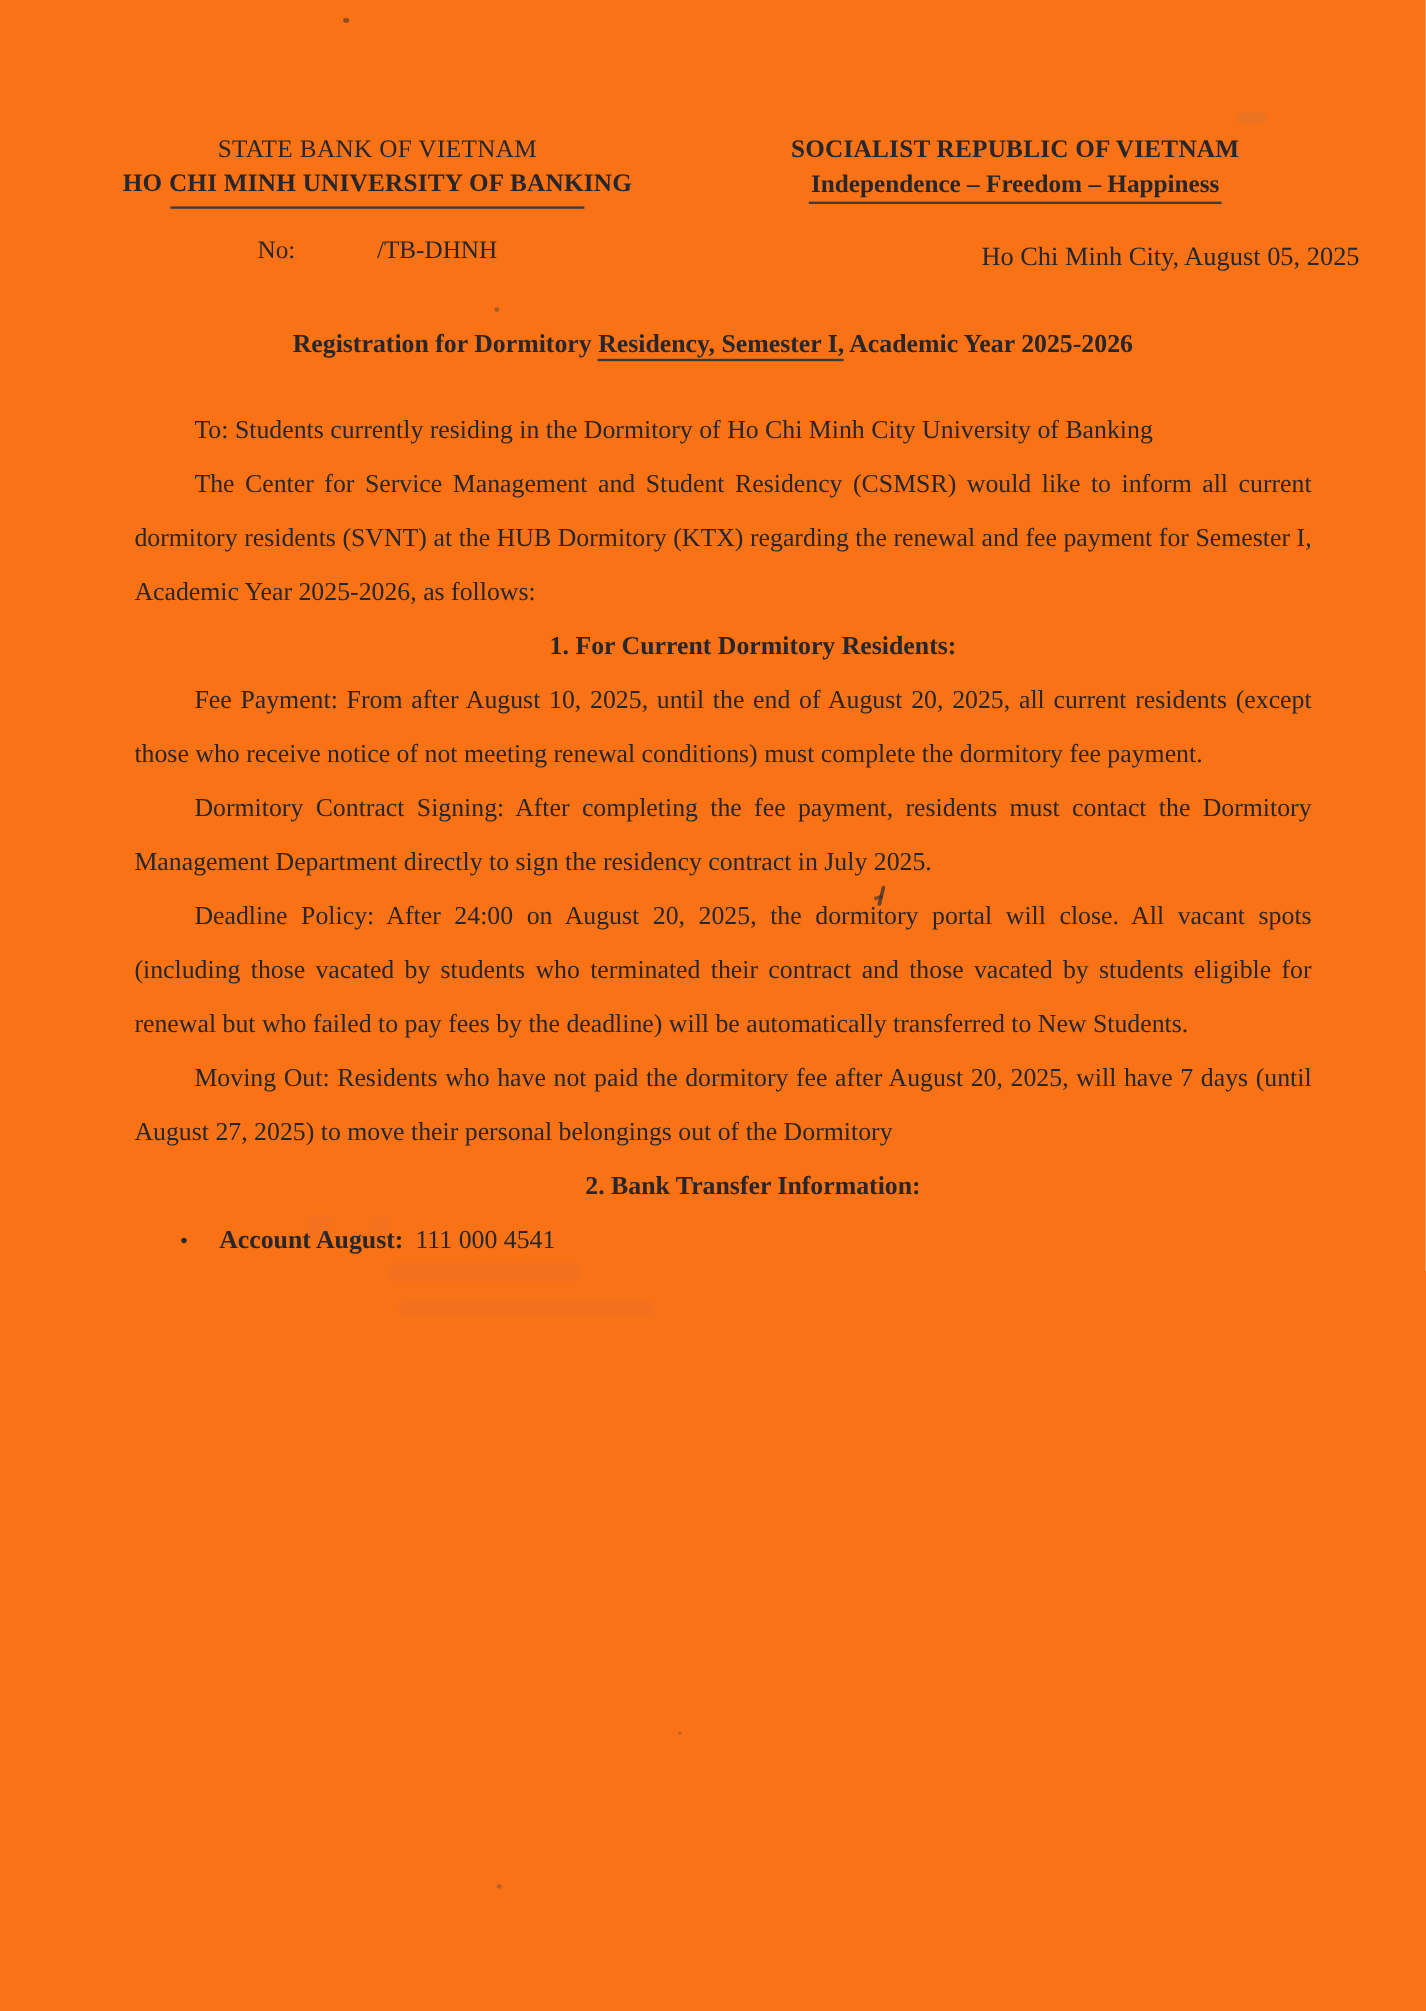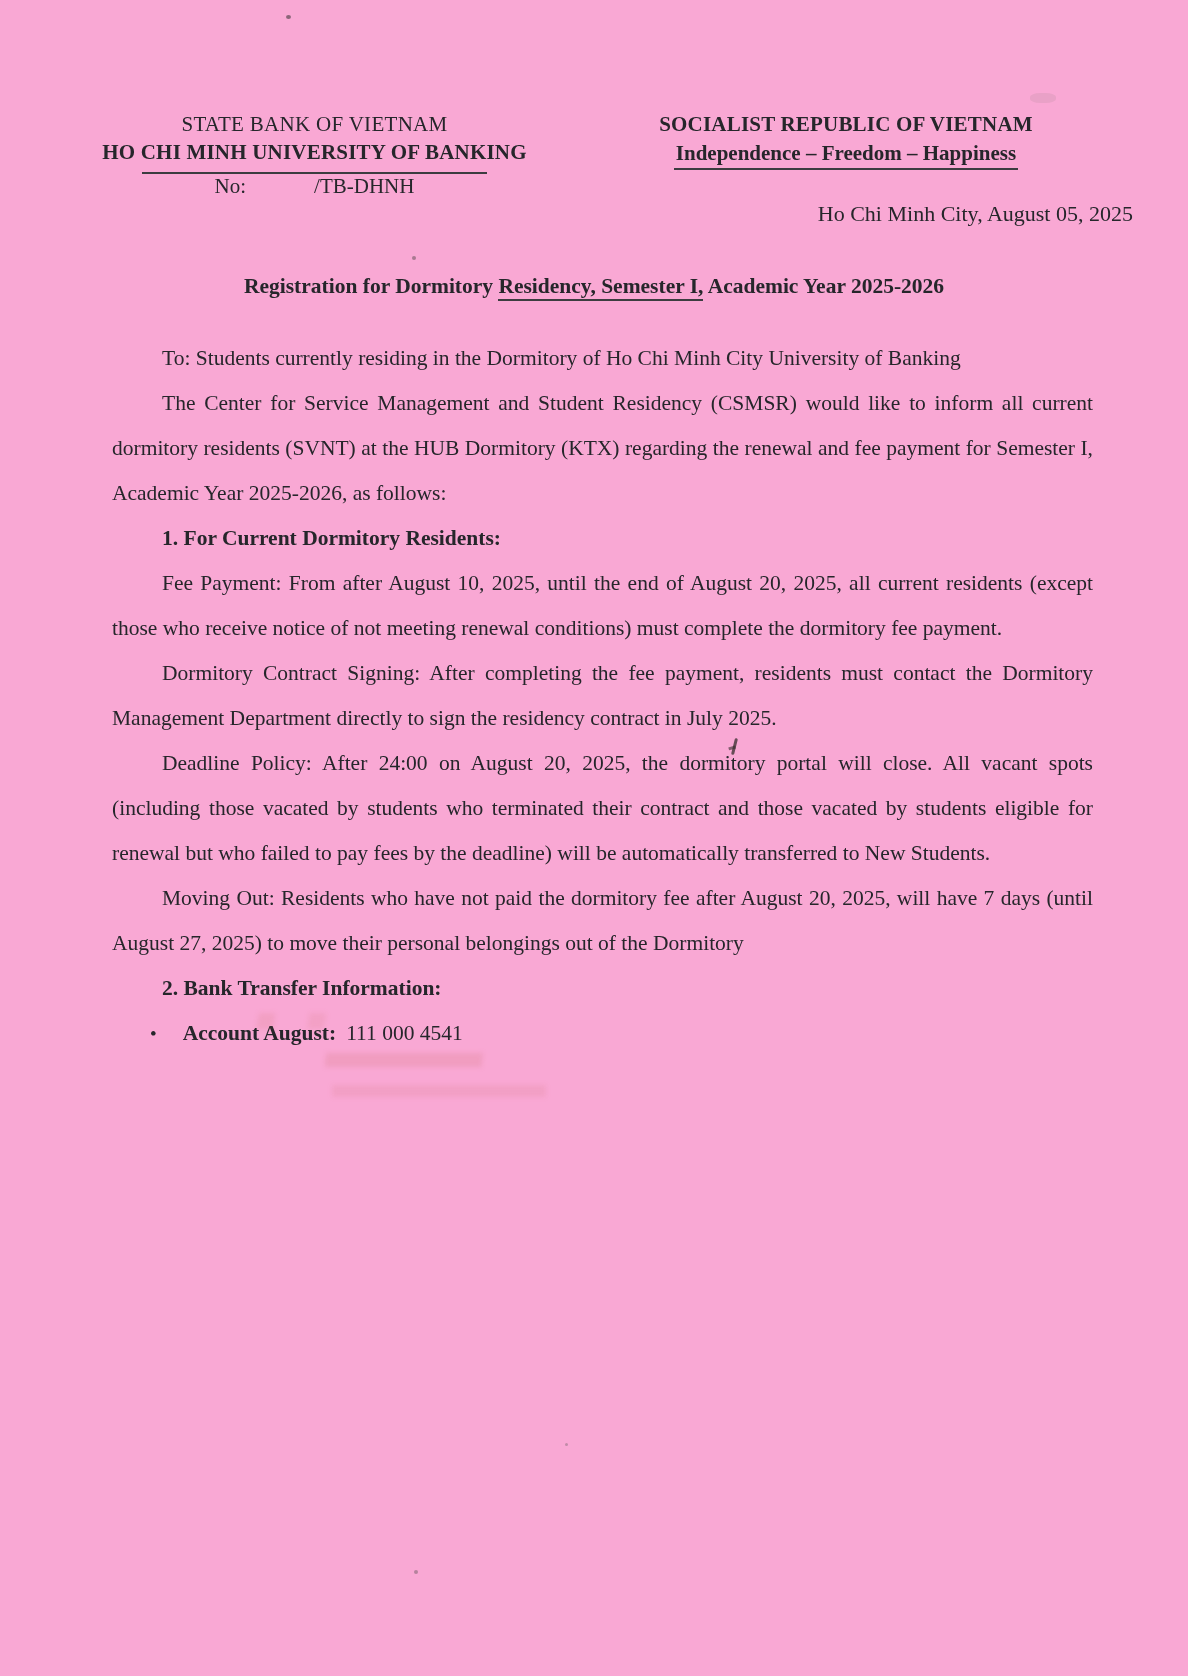--- a/index.html
+++ b/index.html
@@ -4,42 +4,42 @@
 <style>
   html,body { margin:0; padding:0; }
   body {
     font-family: "Liberation Serif", "DejaVu Serif", serif;
     background:#e8e8e6;
   }
   .page {
     position:relative;
     width:1188px;
     height:1676px;
-    background:#f9a8d4;
+    background:#f97316;
     color:#26262b;
     overflow:hidden;
     box-sizing:border-box;
     font-family:Liberation Serif, serif;
   }
   
   .header {
     display:flex;
     padding:112px 55px 0 70px;
     box-sizing:border-box;
   }
   .h-left { width:46%; text-align:center; }
   .h-right { width:54%; text-align:center; }
   .org-parent { font-size:21px; letter-spacing:.3px; }
   .org-name { font-size:21px; font-weight:bold; margin-top:3px; letter-spacing:.2px; }
   .h-rule {
     width:345px; height:0;
     border-bottom:2px solid #3c3c40;
     margin:7px auto 0;
   }
-  .ref-line { font-size:21px; }
+  .ref-line { margin-top:22px; font-size:21px; }
   .ref-number { margin-left:68px; }
   .country { font-size:21px; font-weight:bold; letter-spacing:.2px; }
   .motto {
     display:inline-block;
     font-size:21px; font-weight:bold;
     border-bottom:2px solid #3c3c40;
     padding:0 2px 2px;
     margin-top:4px;
   }
   .dateline { margin-top:31px; font-size:22px;text-align:right; }
@@ -51,21 +51,21 @@
   .u-part { border-bottom:2px solid #3c3c40; padding-bottom:1px; }
 
   
   .content {
     margin:37px 95px 0 112px;
     font-size:21.5px;
     line-height:45px;
     text-align:justify;
   }
   .para { margin:0; text-indent:50px; }
-  .sec-heading { margin:0; font-weight:bold; text-indent:50px; text-align:left; }
+  .sec-heading { margin:0; font-weight:bold; text-indent:50px; text-align:center; }
   .bullet-line { margin:0; text-align:left; }
   .bullet-marker { margin-left:38px; font-size:19px; }
   .bullet-label { font-weight:bold; margin-left:26px; }
   .bullet-value { margin-left:10px; }
 
   
   .stamp-bleed {
     position:absolute;
     left:225px; top:985px;
     width:430px; height:125px;

